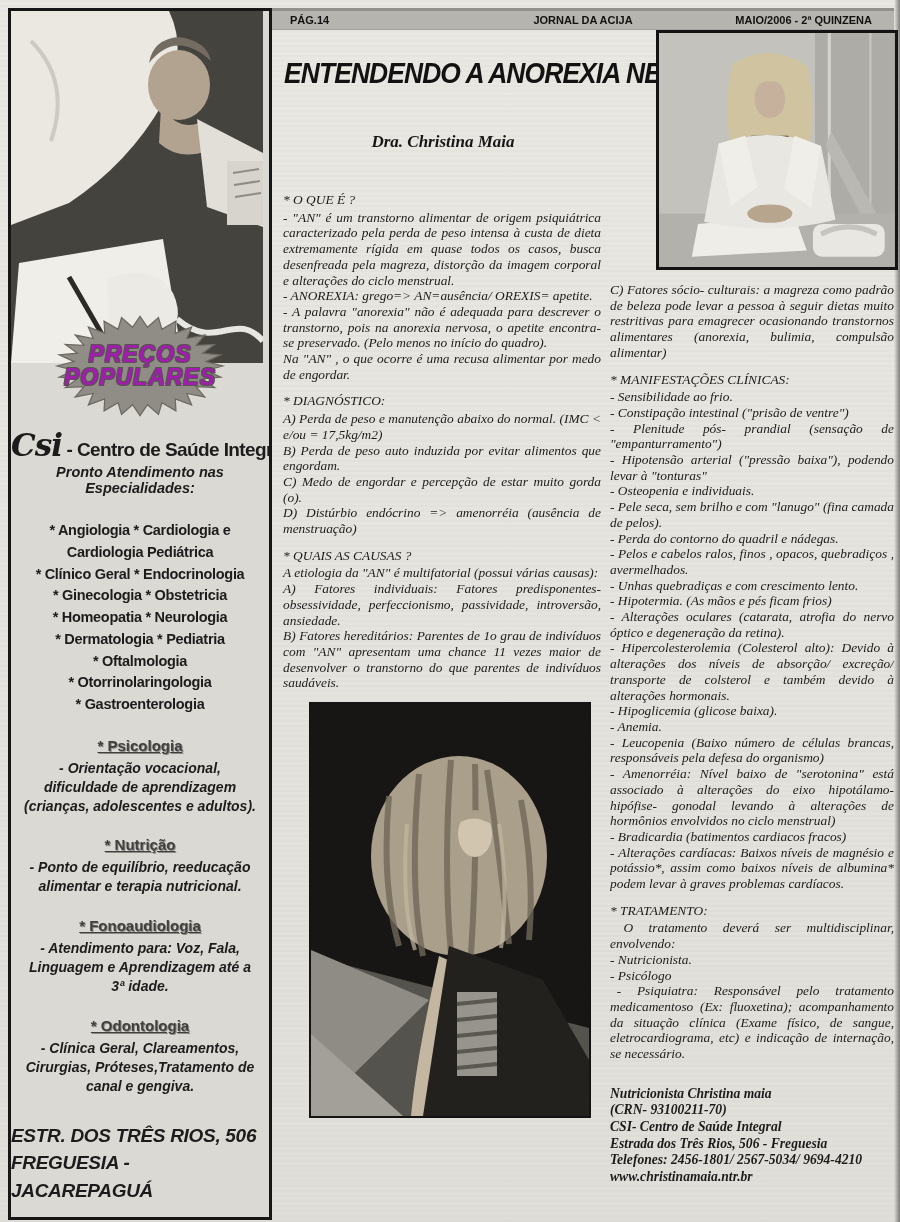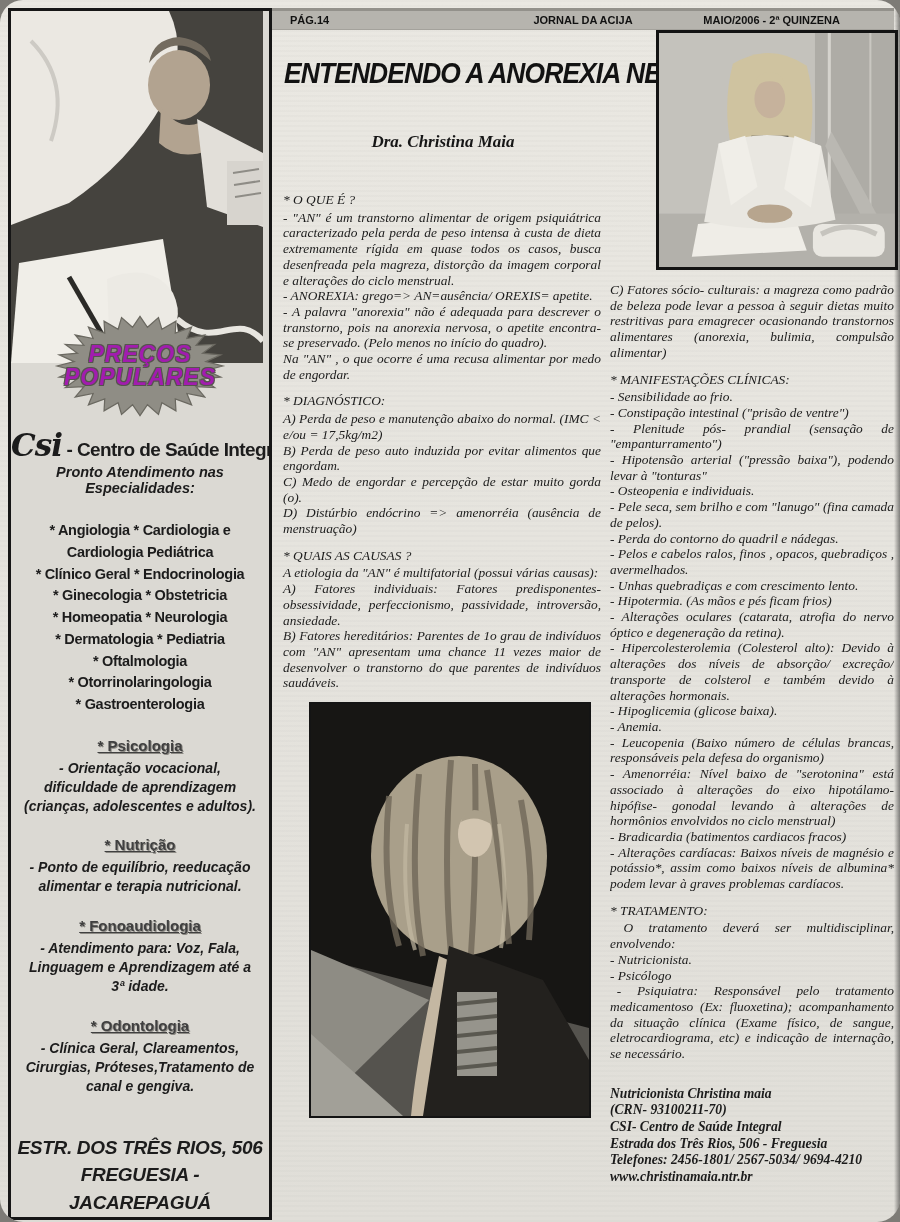--- a/index.html
+++ b/index.html
@@ -1,30 +1,30 @@
 <!DOCTYPE html>
 <html><head>
 <meta charset="utf-8">
 <style>
   html,body{margin:0;padding:0;background:#7d7b76;}
   #page{position:relative;width:900px;height:1222px;margin:0 auto;overflow:hidden;
         background:linear-gradient(180deg,#eae8e2 0%,#e5e3dd 55%,#e0ded8 100%);
-        font-family:"Liberation Serif",serif;color:#1c1c1c;border-radius:23px;}
+        font-family:"Liberation Serif",serif;color:#1c1c1c;}
   #page::before{content:"";position:absolute;inset:0;pointer-events:none;
         background:repeating-linear-gradient(0deg,rgba(0,0,0,.015) 0 2px,transparent 2px 5px);}
   #page::after{content:"";position:absolute;top:0;right:0;width:6px;height:100%;
         background:linear-gradient(90deg,transparent,rgba(25,25,25,.5));pointer-events:none;}
 
   
   .header-bar{position:absolute;left:272px;top:8px;width:622px;height:18px;
         background:#b6b4ae;border-top:3px solid #93918b;border-bottom:1px solid #a4a29c;
         display:flex;align-items:center;font:bold 11px "Liberation Sans",sans-serif;color:#111;}
   .hb-left{margin-left:18px;}
   .hb-center{position:absolute;left:0;right:0;text-align:center;}
-  .hb-right{margin-left:auto;margin-right:54px;position:relative;}
+  .hb-right{margin-left:auto;margin-right:22px;position:relative;}
 
   
   .ad{position:absolute;left:8px;top:8px;width:258px;height:1206px;
         border:3px solid #161616;background:#dbd9d3;overflow:hidden;}
   .ad-photo{display:block;width:252px;height:352px;}
   .badge{position:relative;width:208px;height:106px;margin:-50px auto 0;}
   .badge svg{position:absolute;inset:0;width:100%;height:100%;}
   .badge-text{position:absolute;inset:0;display:flex;flex-direction:column;align-items:center;
         justify-content:center;font:bold italic 23px/1.02 "Liberation Sans",sans-serif;
         color:#a21caf;letter-spacing:1px;
@@ -35,21 +35,21 @@
   .brand-name{font-family:"Liberation Sans",sans-serif;font-weight:bold;font-size:19px;
         letter-spacing:-0.6px;}
   .tagline{text-align:center;font:bold italic 14.5px "Liberation Sans",sans-serif;margin-top:1px;}
   .spec-list{margin-top:24px;text-align:center;
         font:bold 14.5px/1.5 "Liberation Sans",sans-serif;letter-spacing:-0.3px;}
   .ad-sections{margin-top:4px;}
   .ad-section{margin-top:21px;text-align:center;}
   .ad-sec-title{font:bold 15px "Liberation Sans",sans-serif;text-decoration:underline;
         color:#404040;text-shadow:1px 1px 0 #8c8a84;}
   .ad-sec-body{font:bold italic 14px/1.35 "Liberation Sans",sans-serif;margin:5px 10px 0;}
-  .ad-address{margin-top:38px;text-align:center;
+  .ad-address{margin-top:26px;text-align:left;
         font:bold italic 19px/1.45 "Liberation Sans",sans-serif;letter-spacing:-0.3px;}
   .ad-phone{margin-top:8px;text-align:center;
         font:bold italic 28px "Liberation Sans",sans-serif;letter-spacing:1px;}
 
   
   .article-title{position:absolute;left:284px;top:56px;white-space:nowrap;
         font:bold italic 30px "Liberation Sans",sans-serif;letter-spacing:-1px;color:#121212;
         transform:scaleX(.88);transform-origin:left center;}
   .byline{position:absolute;left:284px;top:132px;width:318px;text-align:center;
         font:bold italic 17px "Liberation Serif",serif;color:#161616;}

